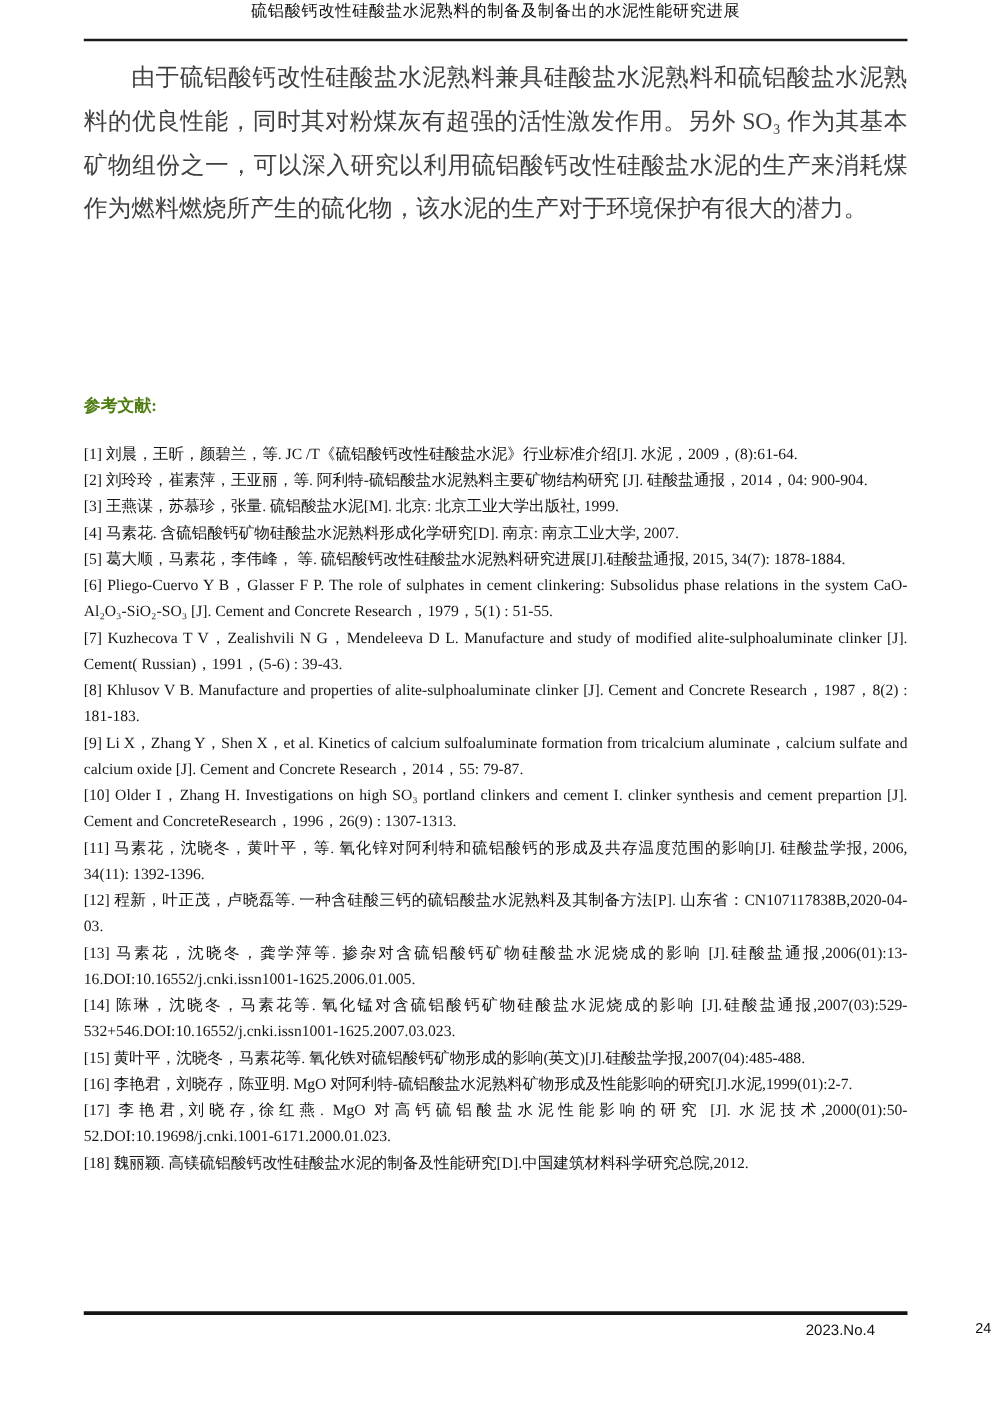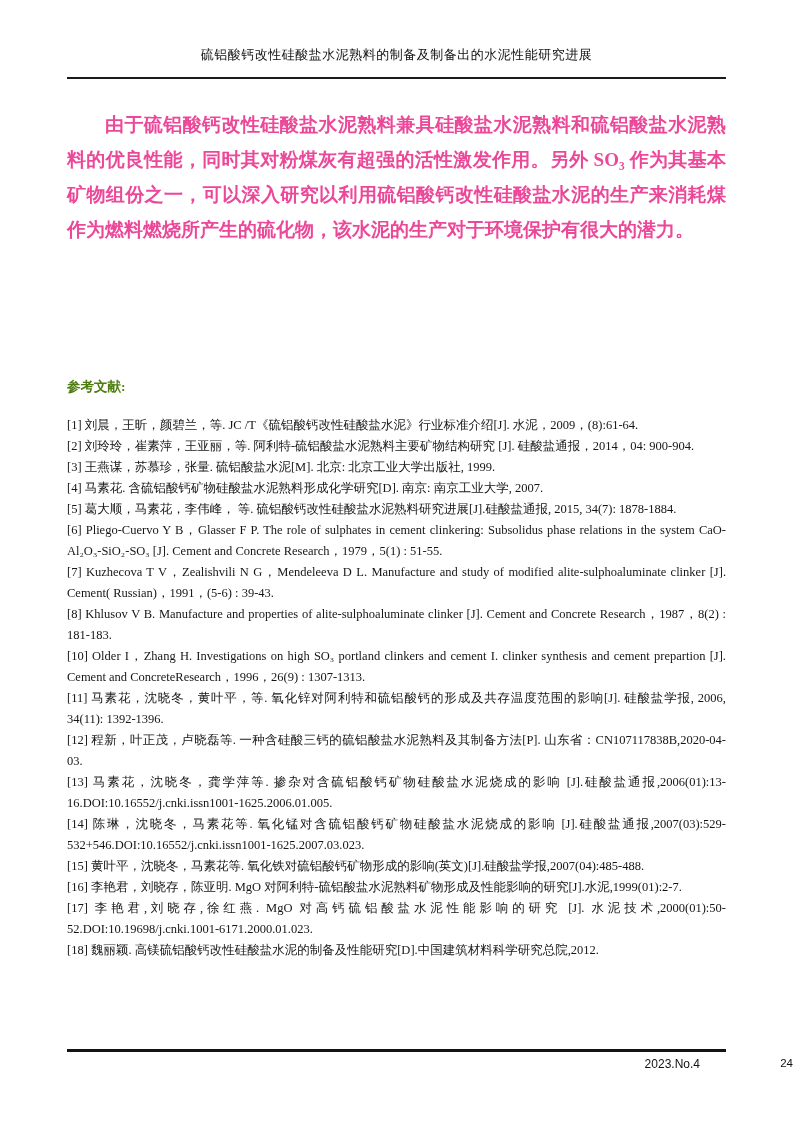--- a/index.html
+++ b/index.html
@@ -10,43 +10,41 @@
     margin: 0 auto;
     background: #ffffff;
     color: #1c1c1c;
     font-family: "Liberation Serif", "DejaVu Serif", serif;
     overflow: hidden;
   }
   .content { margin: 0 67px; width: 659px; }
 
   
   .header-title {
-    padding-top: 46px;
     text-align: center;
     font-size: 13px;
     line-height: 18px;
     letter-spacing: 0.5px;
     color: #111;
   }
   .header-rule {
     margin-top: 13px;
     border: 0;
     border-top: 2px solid #1a1a1a;
     height: 0;
   }
 
   
   .body-paragraph {
-    margin: 28px 0 0 0;
+    margin: 12px 0 0 0;
     font-size: 19px;
     line-height: 35px;
     text-align: justify;
     text-indent: 2em;
-    color: #ec4899;
-    font-weight: bold;
+    color: #404040;
   }
 
   
   .refs-heading {
     margin: 131px 0 0 0;
     font-size: 13.5px;
     font-weight: bold;
     color: #4d7c0f;
   }
   .refs-list {
@@ -103,20 +101,21 @@
 
     <div class="refs-list">
         <p class="ref"><span>[1] </span><span>刘晨，王昕，颜碧兰，等.  JC /T《硫铝酸钙改性硅酸盐水泥》行业标准介绍[J].  水泥，2009，(8):61-64.</span></p>
         <p class="ref"><span>[2] </span><span>刘玲玲，崔素萍，王亚丽，等.  阿利特-硫铝酸盐水泥熟料主要矿物结构研究 [J].  硅酸盐通报，2014，04: 900-904.</span></p>
         <p class="ref"><span>[3] </span><span>王燕谋，苏慕珍，张量. 硫铝酸盐水泥[M]. 北京: 北京工业大学出版社, 1999.</span></p>
         <p class="ref"><span>[4] </span><span>马素花. 含硫铝酸钙矿物硅酸盐水泥熟料形成化学研究[D]. 南京: 南京工业大学, 2007.</span></p>
         <p class="ref"><span>[5] </span><span>葛大顺，马素花，李伟峰， 等. 硫铝酸钙改性硅酸盐水泥熟料研究进展[J].硅酸盐通报, 2015, 34(7): 1878-1884.</span></p>
         <p class="ref"><span>[6] </span><span>Pliego-Cuervo Y B，Glasser F P.  The role of sulphates in cement clinkering: Subsolidus phase relations in the system CaO-Al₂O₃-SiO₂-SO₃ [J]. Cement and Concrete  Research，1979，5(1) : 51-55.</span></p>
         <p class="ref"><span>[7] </span><span>Kuzhecova T V，Zealishvili N G，Mendeleeva D L.  Manufacture and study of modified alite-sulphoaluminate clinker [J].  Cement( Russian)，1991，(5-6) : 39-43.</span></p>
         <p class="ref"><span>[8] </span><span>Khlusov V B.  Manufacture and properties of alite-sulphoaluminate clinker [J].  Cement and Concrete Research，1987，8(2) : 181-183.</span></p>
+        <p class="ref"><span>[9] </span><span>Li X，Zhang Y，Shen X，et al.  Kinetics of calcium sulfoaluminate formation from tricalcium aluminate，calcium sulfate and calcium oxide [J]. Cement and Concrete  Research，2014，55: 79-87.</span></p>
         <p class="ref"><span>[10] </span><span>Older I，Zhang H.  Investigations on high SO₃ portland clinkers and cement I.  clinker synthesis and cement prepartion [J].  Cement and ConcreteResearch，1996，26(9) : 1307-1313.</span></p>
         <p class="ref"><span>[11] </span><span>马素花，沈晓冬，黄叶平，等. 氧化锌对阿利特和硫铝酸钙的形成及共存温度范围的影响[J]. 硅酸盐学报, 2006, 34(11): 1392-1396.</span></p>
         <p class="ref"><span>[12] </span><span>程新，叶正茂，卢晓磊等. 一种含硅酸三钙的硫铝酸盐水泥熟料及其制备方法[P]. 山东省：CN107117838B,2020-04-03.</span></p>
         <p class="ref"><span>[13] </span><span>马素花，沈晓冬，龚学萍等. 掺杂对含硫铝酸钙矿物硅酸盐水泥烧成的影响 [J].硅酸盐通报,2006(01):13-16.DOI:10.16552/j.cnki.issn1001-1625.2006.01.005.</span></p>
         <p class="ref"><span>[14] </span><span>陈琳，沈晓冬，马素花等. 氧化锰对含硫铝酸钙矿物硅酸盐水泥烧成的影响 [J].硅酸盐通报,2007(03):529-532+546.DOI:10.16552/j.cnki.issn1001-1625.2007.03.023.</span></p>
         <p class="ref"><span>[15] </span><span>黄叶平，沈晓冬，马素花等. 氧化铁对硫铝酸钙矿物形成的影响(英文)[J].硅酸盐学报,2007(04):485-488.</span></p>
         <p class="ref"><span>[16] </span><span>李艳君，刘晓存，陈亚明. MgO 对阿利特-硫铝酸盐水泥熟料矿物形成及性能影响的研究[J].水泥,1999(01):2-7.</span></p>
         <p class="ref"><span>[17] </span><span>李艳君,刘晓存,徐红燕. MgO 对高钙硫铝酸盐水泥性能影响的研究 [J]. 水泥技术,2000(01):50-52.DOI:10.19698/j.cnki.1001-6171.2000.01.023.</span></p>
         <p class="ref"><span>[18] </span><span>魏丽颖. 高镁硫铝酸钙改性硅酸盐水泥的制备及性能研究[D].中国建筑材料科学研究总院,2012.</span></p>
       </div>

